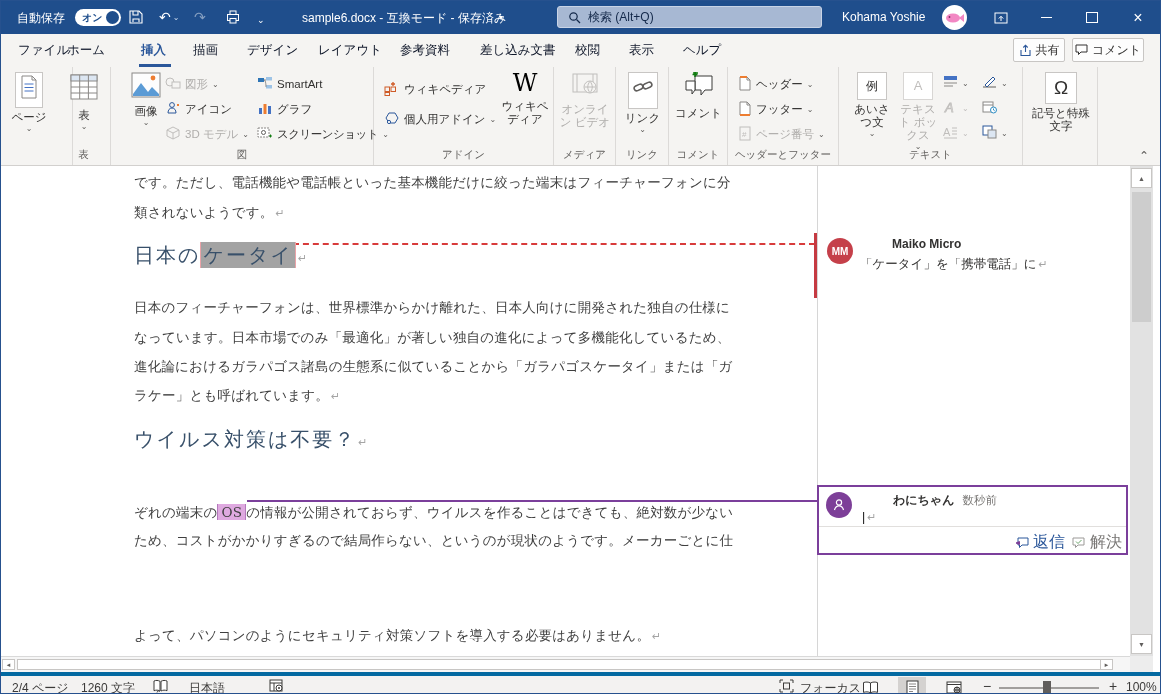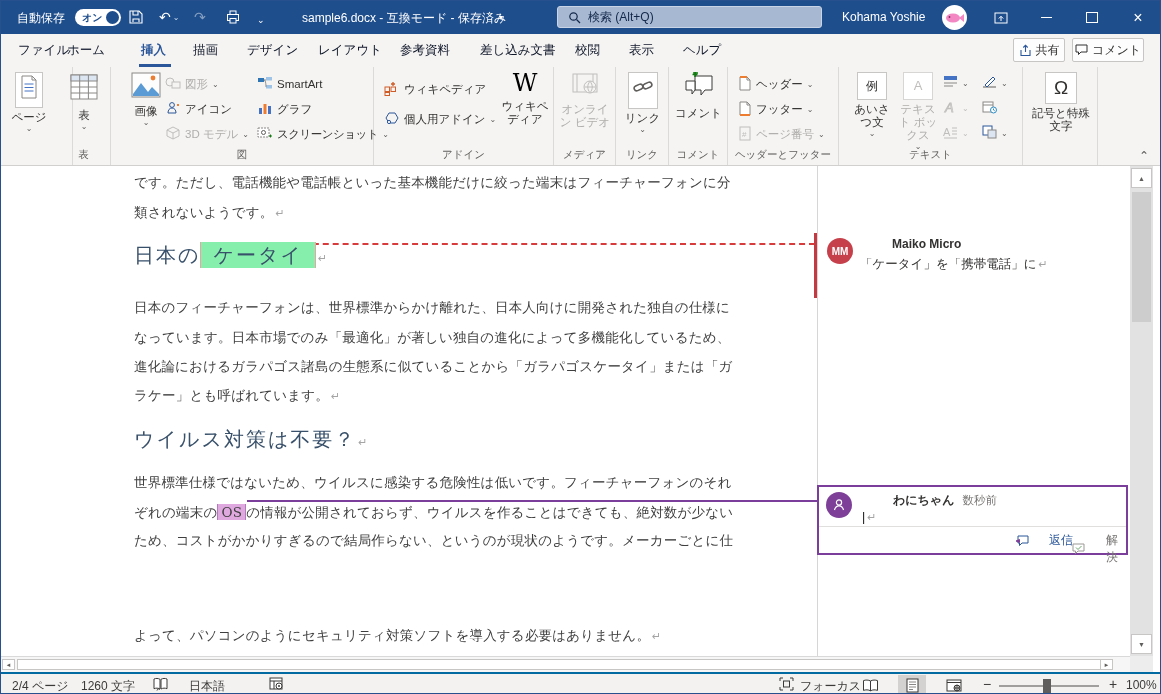--- a/index.html
+++ b/index.html
@@ -44,48 +44,48 @@
   .collapse-chev{position:absolute;left:1138px;top:82px;font-size:12px;color:#605e5c;cursor:default;}
 
   
   .docarea{position:absolute;left:0;top:165px;width:1129px;height:490px;background:#fff;overflow:hidden;}
   .margin-divider{position:absolute;left:816px;top:0;width:1px;height:490px;background:#d6d6d6;}
   .bl{position:absolute;left:133px;white-space:nowrap;font-family:"DejaVu Serif","Liberation Serif",serif;
       font-size:13.5px;color:#3f3f3f;letter-spacing:0.2px;}
   .dhead{position:absolute;left:133px;white-space:nowrap;font-family:"DejaVu Serif","Liberation Serif",serif;
       font-size:20px;color:#38506a;letter-spacing:2px;}
   .pil{color:#a5a5a5;font-size:11px;margin-left:2px;font-family:"DejaVu Sans",sans-serif;}
-  .hl-pink{background:#86efac;border-left:1px solid #eba3a8;border-right:1px solid #eba3a8;padding:1px 12px;}
+  .hl-pink{background:#a3a3a3;border-left:1px solid #eba3a8;border-right:1px solid #eba3a8;padding:1px 2px;}
   .hl-purple{background:#dfa9e0;border-left:1px solid #b478bc;border-right:1px solid #b478bc;padding:0 3px;}
   .red-dotted{position:absolute;left:292px;top:77px;width:522px;border-top:2px dashed #d83b3b;}
   .red-bar{position:absolute;left:813px;top:67px;width:3px;height:65px;background:#c53a42;}
   .purple-line{position:absolute;left:246px;top:334px;width:570px;height:2px;background:#7b3f9b;}
 
   
   .c-avatar{position:absolute;width:26px;height:26px;border-radius:50%;color:#fff;display:flex;align-items:center;justify-content:center;}
   .c-name{position:absolute;font-size:12px;font-weight:bold;color:#323130;white-space:nowrap;margin-left:32px;}
   .c-time{font-size:11.5px;font-weight:normal;color:#797775;margin-left:8px;}
   .c-text{position:absolute;font-size:12.5px;color:#323130;white-space:nowrap;}
   .card2{position:absolute;left:816px;top:319px;width:311px;height:70px;background:#fff;border:2px solid #7b3f9b;box-sizing:border-box;}
   .card2-footer{position:absolute;left:0;right:0;bottom:0;height:26px;border-top:1px solid #e1dfdd;}
-  .cbtn{position:absolute;top:5px;display:flex;align-items:center;gap:20px;font-size:12px;cursor:default;}
+  .cbtn{position:absolute;top:5px;display:flex;align-items:center;gap:4px;font-size:16px;cursor:default;}
 
   
   .vscroll{position:absolute;left:1129px;top:165px;width:23px;height:490px;background:#e2e2e2;}
   .sbtn{position:absolute;left:1px;width:21px;height:20px;background:#fff;border:1px solid #c8c6c4;box-sizing:border-box;
         display:flex;align-items:center;justify-content:center;font-size:7px;color:#605e5c;}
   .vthumb{position:absolute;left:2px;top:26px;width:19px;height:130px;background:#cdcdcd;}
   .hscroll{position:absolute;left:0;top:655px;width:1129px;height:16px;background:#f6f6f6;border-top:1px solid #d9d9d9;box-sizing:border-box;}
   .hbtn{position:absolute;top:2px;width:13px;height:11px;border:1px solid #c8c6c4;background:#fff;box-sizing:border-box;
         display:flex;align-items:center;justify-content:center;font-size:6px;color:#605e5c;}
   .hthumb{position:absolute;left:16px;top:2px;width:1092px;height:11px;background:#fff;border:1px solid #c8c6c4;box-sizing:border-box;}
   .corner{position:absolute;left:1129px;top:655px;width:23px;height:16px;background:#ededed;}
 
   
-  .statusbar{position:absolute;left:0;top:671px;width:100%;height:22px;background:#f3f2f1;border-top:2px solid #0369a1;box-sizing:border-box;}
+  .statusbar{position:absolute;left:0;top:671px;width:100%;height:22px;background:#f3f2f1;border-top:4px solid #0369a1;box-sizing:border-box;}
   .sb-item{position:absolute;top:4px;font-size:12px;color:#3b3a39;white-space:nowrap;cursor:default;}
   .viewbtn{position:absolute;top:1px;width:28px;height:20px;display:flex;align-items:center;justify-content:center;}
   .viewbtn.selected{background:#d4d2d0;}
   .zoom-track{position:absolute;left:998px;top:11px;width:100px;height:2px;background:#a19f9d;}
   .zoom-thumb{position:absolute;left:1042px;top:5px;width:8px;height:14px;background:#605e5c;}
 </style>
 </head>
 <body>
 
 <div class="window">
@@ -464,21 +464,20 @@
     </div>
     <div class="red-bar"></div>
 
     <div class="bl" style="top:133px">日本のフィーチャーフォンは、世界標準からかけ離れた、日本人向けに開発された独自の仕様に</div>
     <div class="bl" style="top:163px">なっています。日本市場でのみ「最適化」が著しい独自の進化によって多機能化しているため、</div>
     <div class="bl" style="top:192px">進化論におけるガラパゴス諸島の生態系に似ていることから「ガラパゴスケータイ」または「ガ</div>
     <div class="bl" style="top:221px"><span>ラケー」とも呼ばれています。</span><span class="pil">↵</span></div>
 
     <div class="dhead" style="top:260px"><span>ウイルス対策は不要？</span><span class="pil">↵</span></div>
 
-    <div class="bl" style="top:308px">世界標準仕様ではないため、ウイルスに感染する危険性は低いです。フィーチャーフォンのそれ</div>
     <div class="purple-line"></div>
     <div class="bl" style="top:338px">
       <span>ぞれの端末の</span><span class="hl-purple">OS</span><span>の情報が公開されておらず、ウイルスを作ることはできても、絶対数が少ない</span>
     </div>
     <div class="bl" style="top:366px">ため、コストがかかりすぎるので結局作らない、というのが現状のようです。メーカーごとに仕</div>
 
     <div class="bl" style="top:461px"><span>よって、パソコンのようにセキュリティ対策ソフトを導入する必要はありません。</span><span class="pil">↵</span></div>
 
     <div>
       <span class="c-avatar" style="left:826px;top:72px;background:#c5404a;font-size:10px;font-weight:bold">MM</span>

